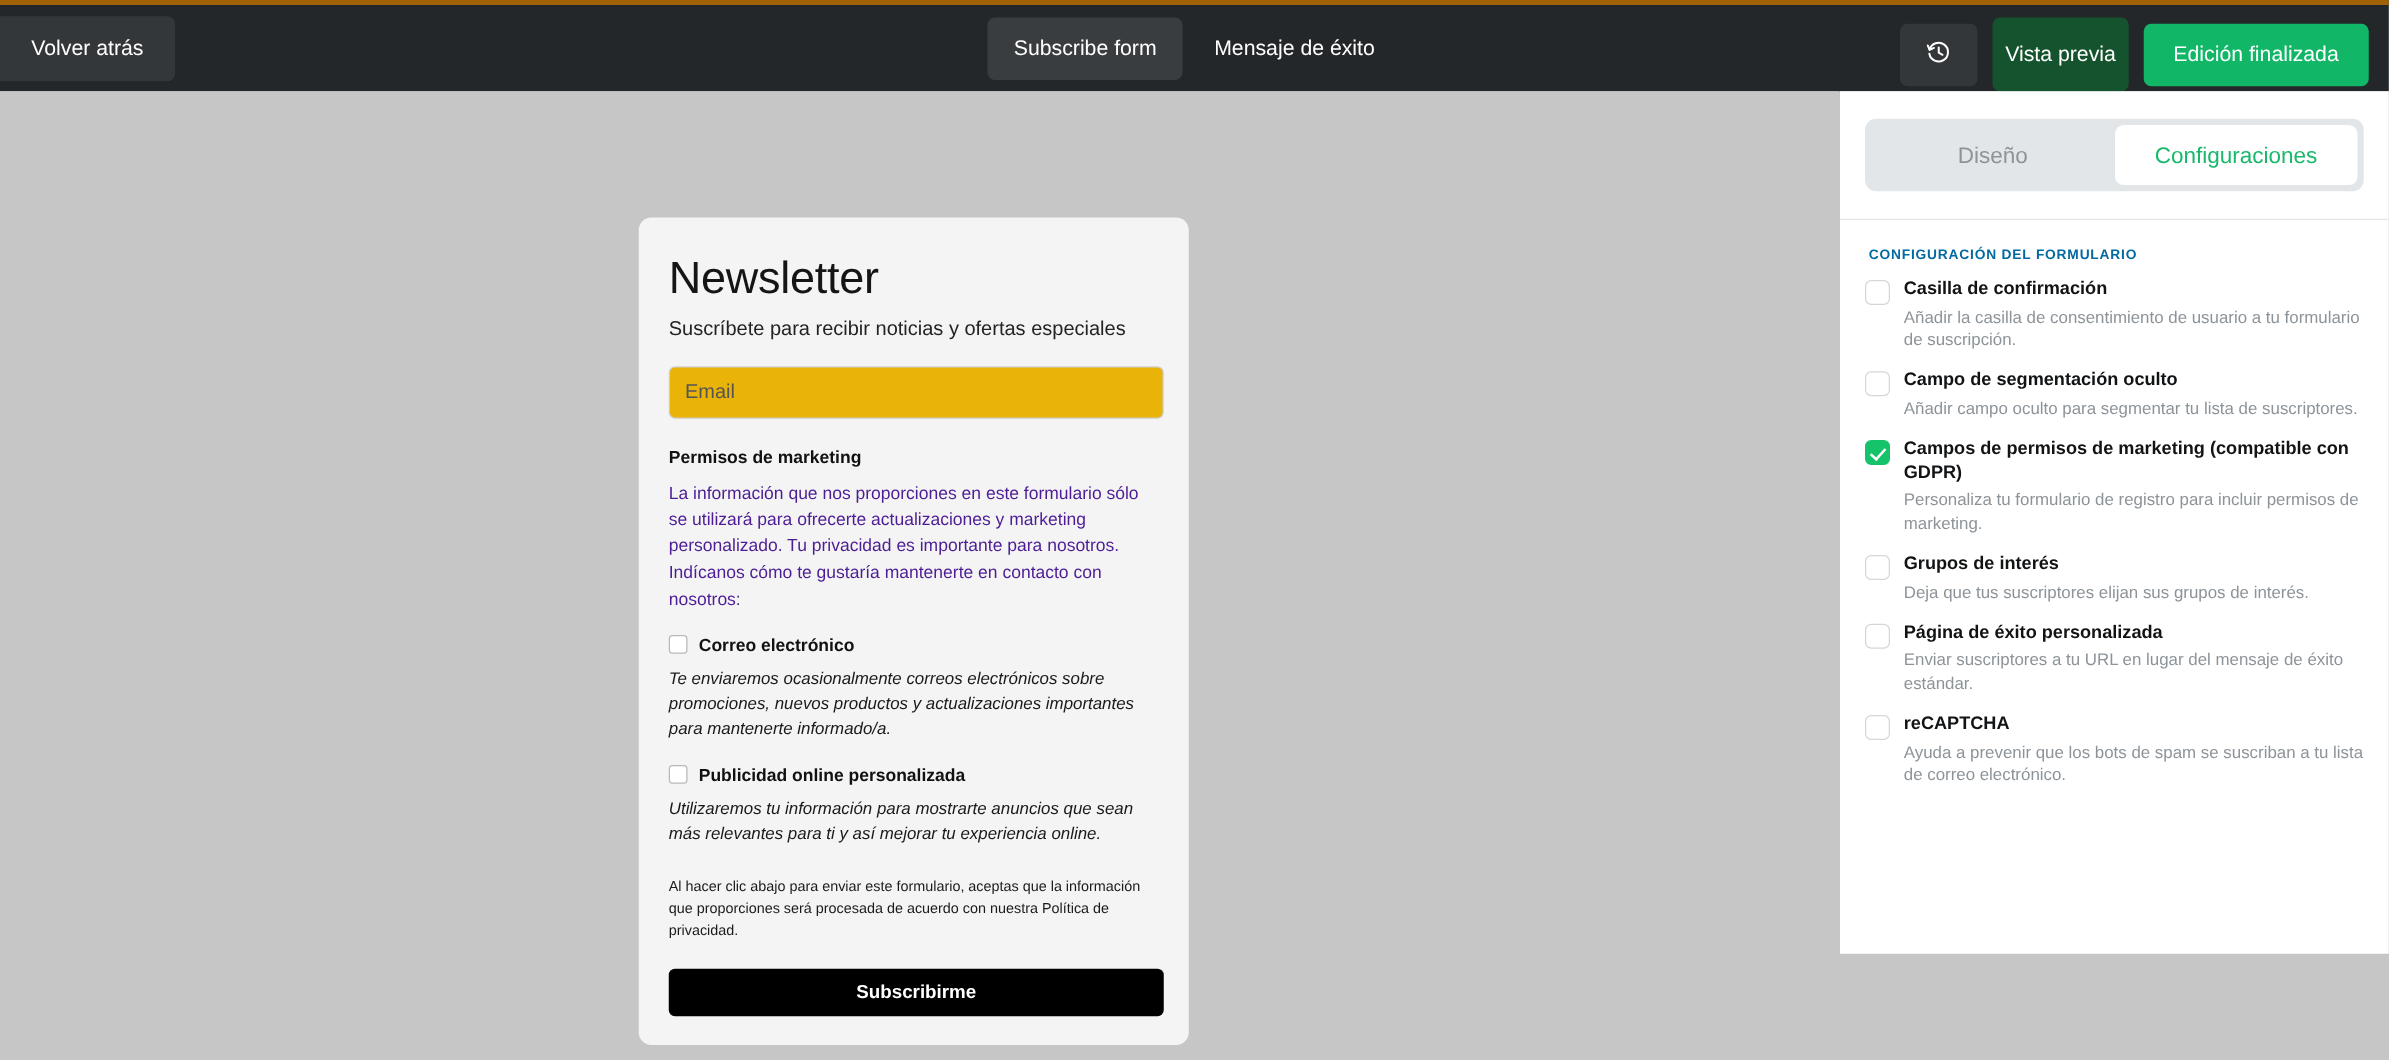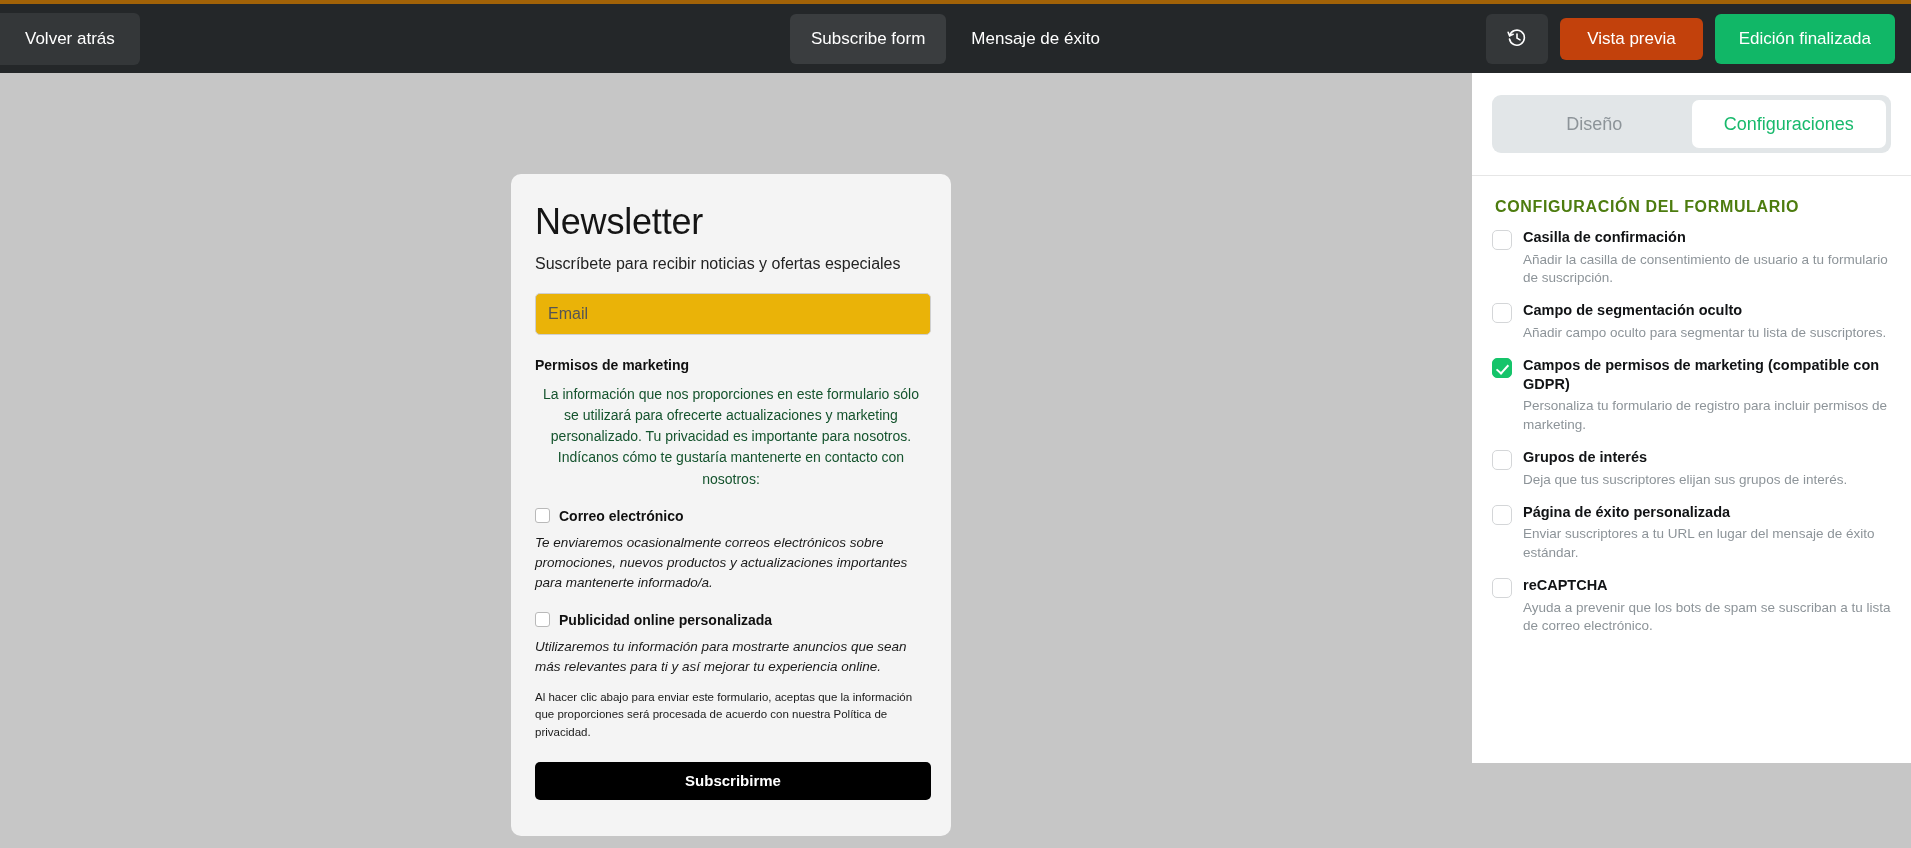--- a/index.html
+++ b/index.html
@@ -70,27 +70,27 @@
     border: none;
     width: 62px;
     height: 50px;
     border-radius: 6px;
     cursor: pointer;
     display: flex;
     align-items: center;
     justify-content: center;
   }
   .btn-plain {
-    background: #c2410c;
+    background: #14532d;
     border: none;
     color: #ffffff;
     font-size: 17px;
     font-family: "Liberation Sans", sans-serif;
-    height: 42px;
-    padding: 0 27px;
+    height: 59px;
+    padding: 0 10px;
     border-radius: 6px;
     cursor: pointer;
     white-space: nowrap;
   }
   .btn-primary {
     background: #11b767;
     border: none;
     color: #ffffff;
     font-size: 17px;
     font-family: "Liberation Sans", sans-serif;
@@ -148,24 +148,23 @@
   .email-input::placeholder { color: #555555; }
 
   .perm-head {
     font-size: 14px;
     font-weight: bold;
     color: #111111;
     margin-top: 22px;
   }
   .perm-intro {
     font-size: 14px;
-    color: #14532d;
+    color: #4c1d95;
     line-height: 1.52;
     margin-top: 11px;
-    text-align: center;
   }
   .perm-row {
     display: flex;
     align-items: center;
     gap: 9px;
     margin-top: 18px;
   }
   .perm-box {
     width: 15px; height: 15px;
     background: #ffffff;
@@ -183,21 +182,21 @@
     font-size: 13.5px;
     font-style: italic;
     color: #1a1a1a;
     line-height: 1.5;
     margin-top: 9px;
   }
   .fineprint {
     font-size: 11.5px;
     color: #1a1a1a;
     line-height: 1.5;
-    margin-top: 12px;
+    margin-top: 25px;
   }
   .btn-submit {
     display: block;
     width: 396px;
     height: 38px;
     margin-top: 21px;
     background: #000000;
     color: #ffffff;
     border: none;
     border-radius: 5px;
@@ -237,24 +236,24 @@
   .seg-tab.active {
     background: #ffffff;
     color: #18b96c;
   }
   .panel-divider {
     margin-top: 22px;
     height: 1px;
     background: #e6e6e6;
   }
   .section-title {
-    font-size: 16px;
+    font-size: 11px;
     font-weight: bold;
     letter-spacing: 0.65px;
-    color: #4d7c0f;
+    color: #0369a1;
     margin: 22px 0 12px 23px;
   }
   .opt-list { margin: 10px 20px 0 20px; }
   .opt {
     display: flex;
     align-items: flex-start;
     gap: 11px;
     margin-top: 14px;
   }
   .opt:first-child { margin-top: 0; }

